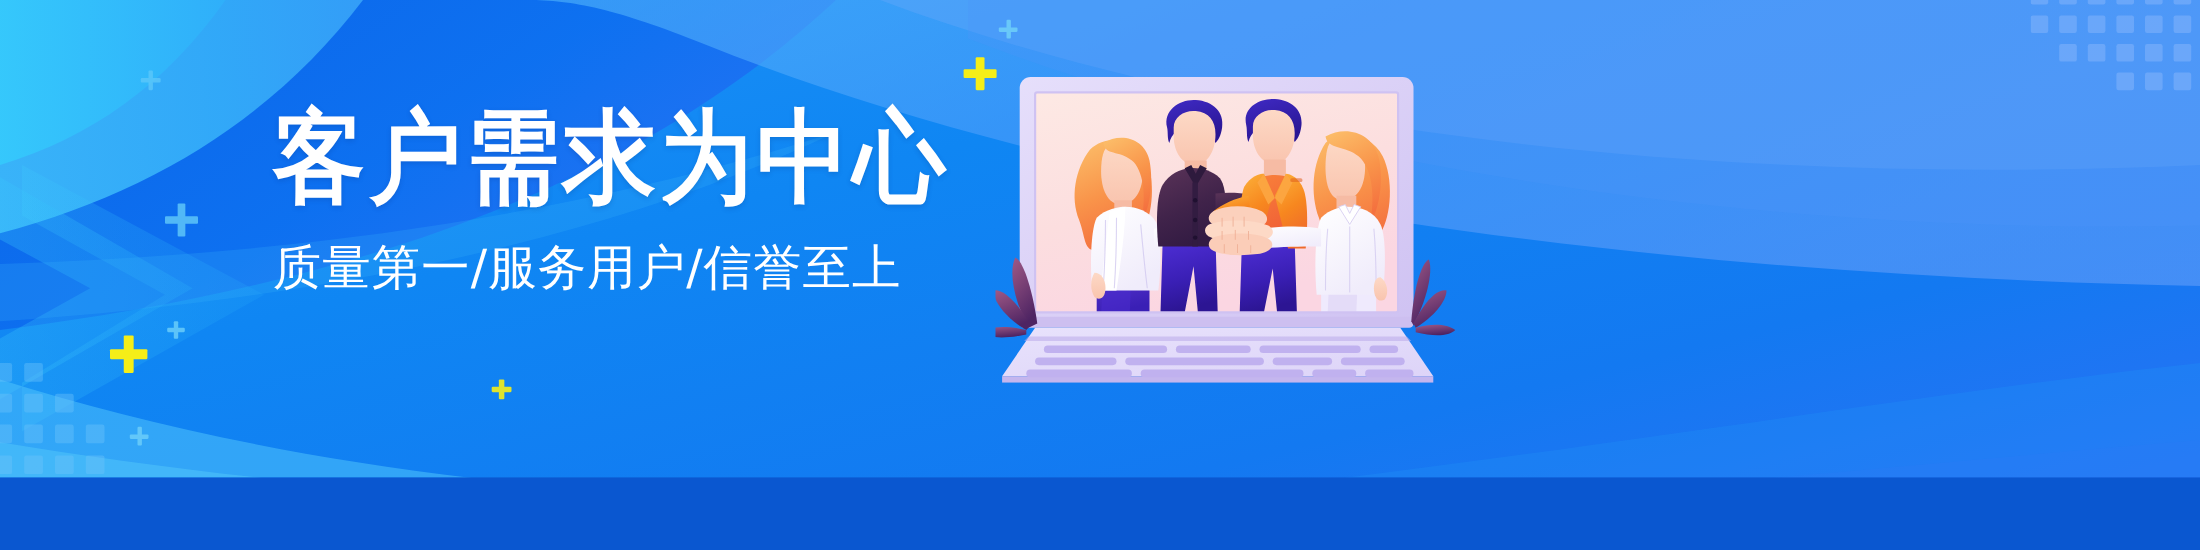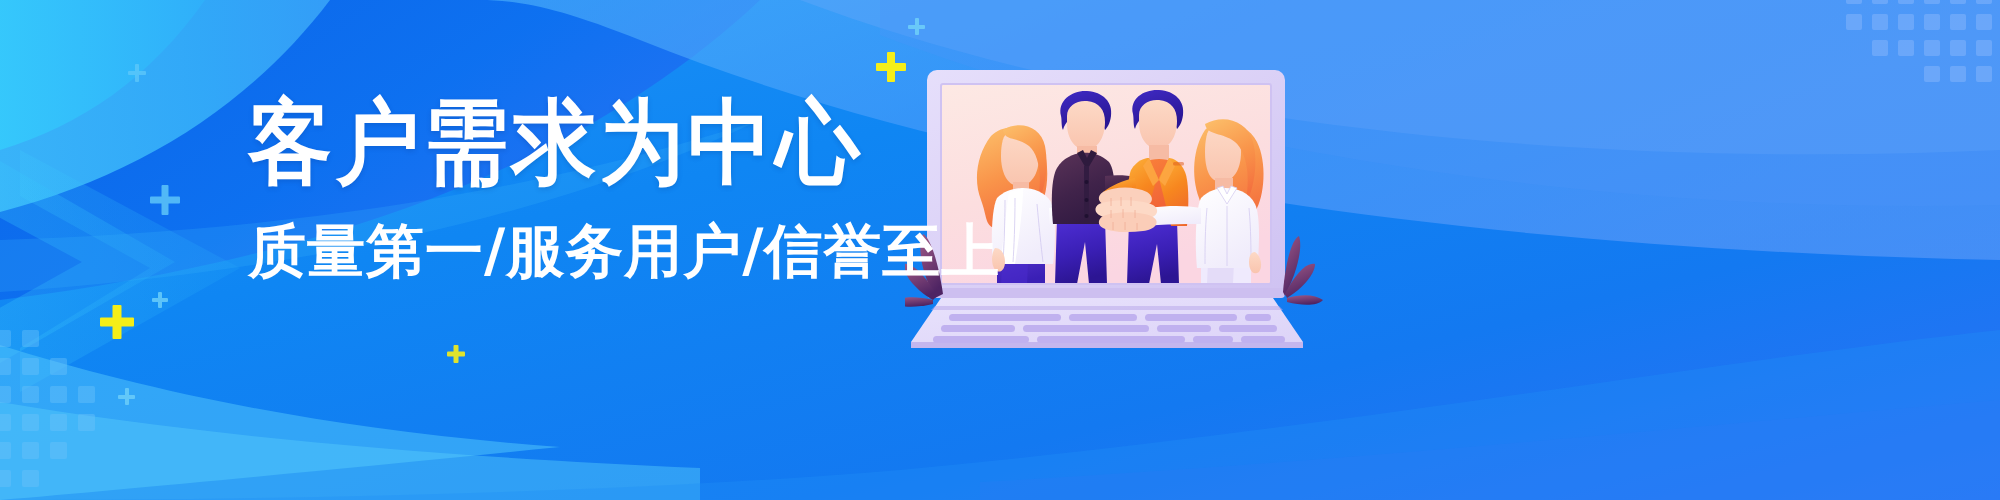--- a/index.html
+++ b/index.html
@@ -6,21 +6,21 @@
     margin: 0;
     padding: 0;
     background: #0a57d0;
   }
   body {
     font-family: "Liberation Sans", sans-serif;
   }
   #banner {
     position: relative;
     width: 2000px;
-    height: 500px;
+    height: 434px;
     overflow: hidden;
     background: linear-gradient(105deg, #1a8cf5 0%, #1283f0 22%, #0f7ef0 45%, #1876f2 70%, #2a6ff5 100%);
   }
   .layer {
     position: absolute;
     inset: 0;
     width: 2000px;
     height: 500px;
   }
   
@@ -38,23 +38,23 @@
     color: #ffffff;
     letter-spacing: 4px;
     white-space: nowrap;
     font-family: "DejaVu Sans", "Liberation Sans", sans-serif;
     text-shadow: 0 2px 5px rgba(0,40,110,0.18);
     transform: scaleY(1.1);
     transform-origin: left top;
   }
   #subtitle {
     margin-top: 42px;
-    font-size: 58px;
+    font-size: 44px;
     line-height: 1;
-    font-weight: 700;
+    font-weight: 400;
     color: #ffffff;
     letter-spacing: 1px;
     white-space: nowrap;
     font-family: "DejaVu Sans", "Liberation Sans", sans-serif;
   }
   
   .plus {
     position: absolute;
     z-index: 35;
   }

